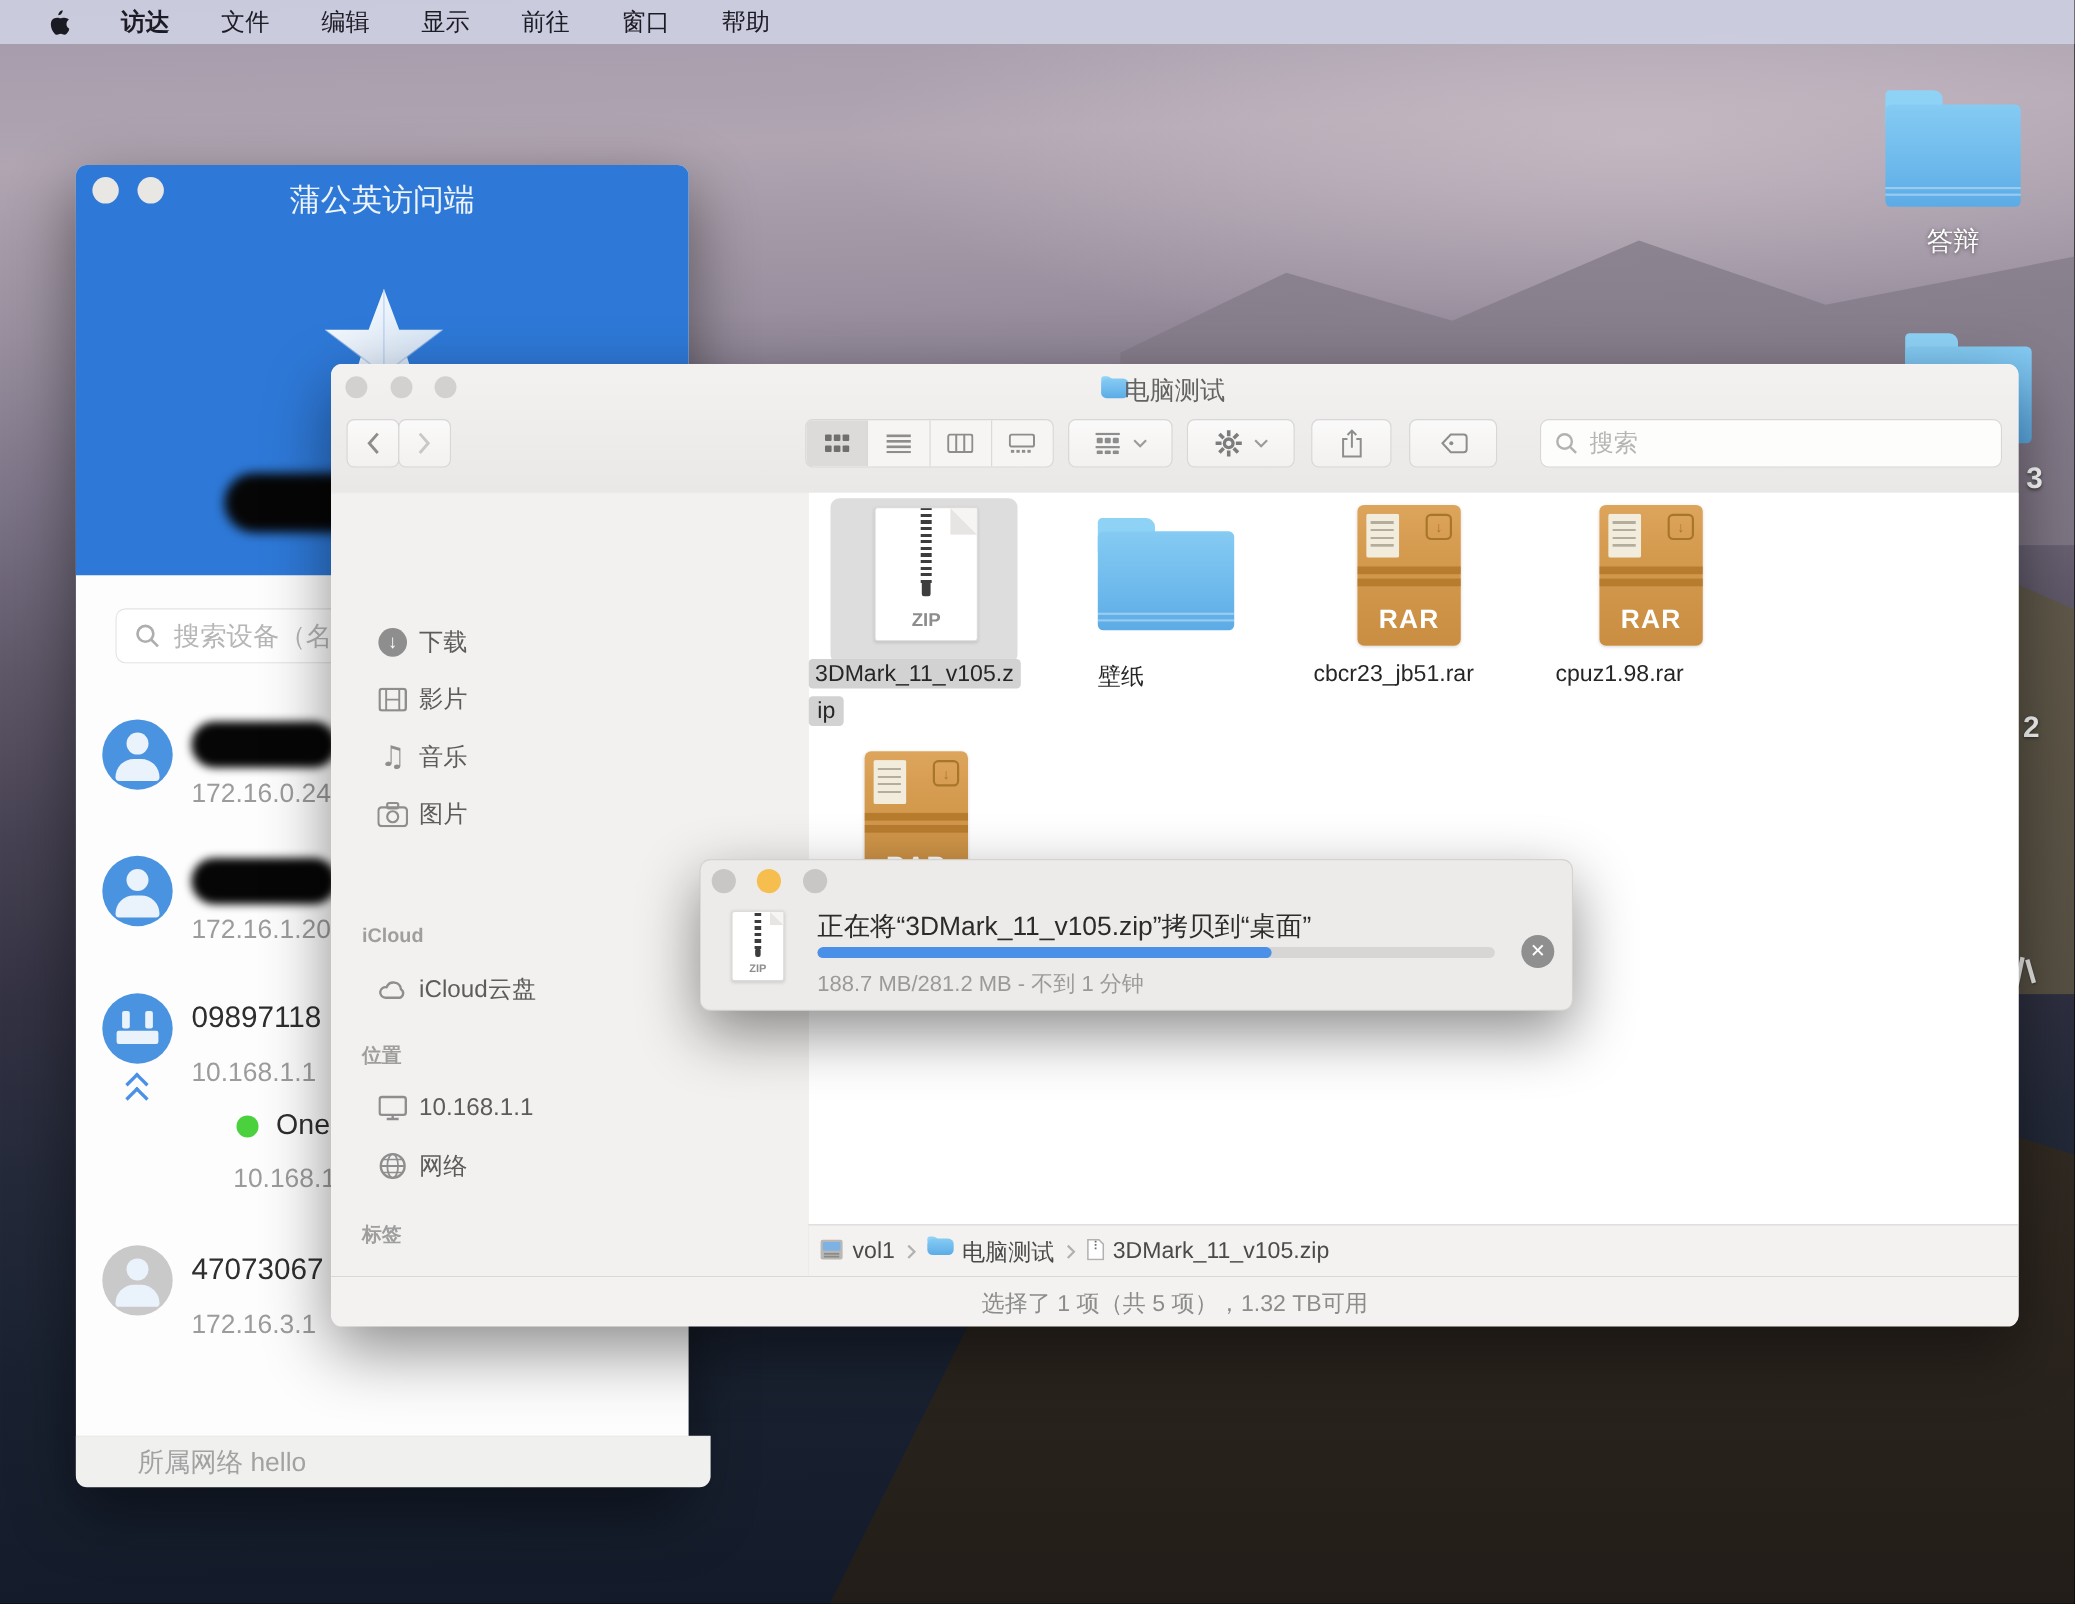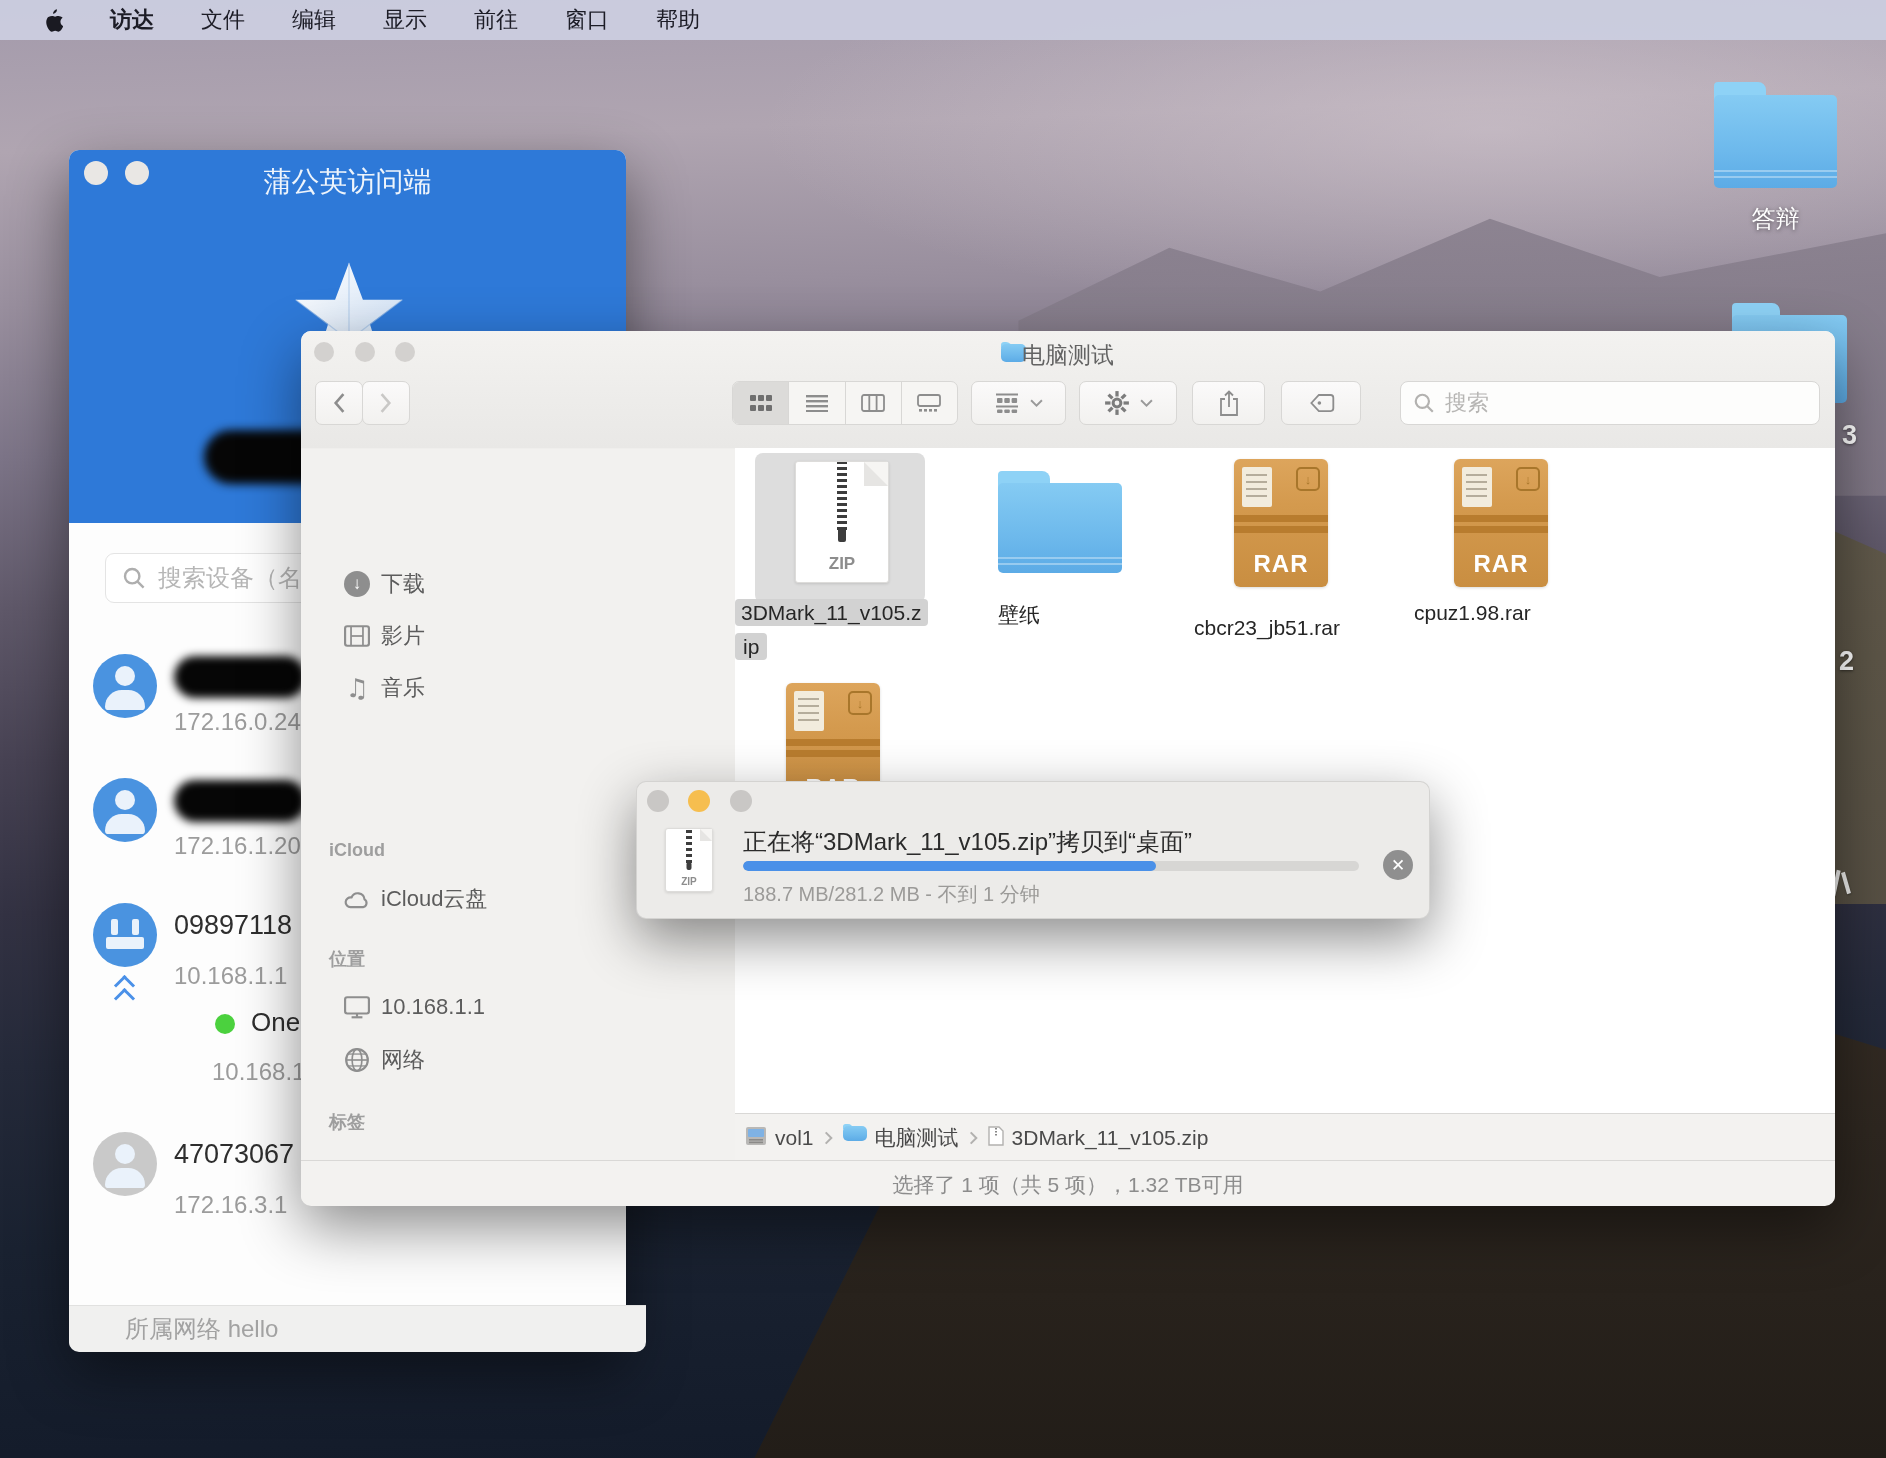--- a/index.html
+++ b/index.html
@@ -354,20 +354,30 @@
             </svg>
         </div>
         <span class="slb">影片</span>
       </div>
       <div class="srow" style="top:218px">
         <div class="sic">
             <span style="font-size:26px;color:#8e8e8e;font-family:'DejaVu Sans',sans-serif">♫</span>
           </div>
         <span class="slb">音乐</span>
       </div>
+      <div class="srow" style="top:270px">
+        <div class="sic">
+          <svg width="28" height="24" viewBox="0 0 28 24">
+              <rect x="1" y="6" width="26" height="17" rx="3" fill="none" stroke="#8e8e8e" stroke-width="2"></rect>
+              <rect x="9" y="2" width="10" height="5" rx="1.5" fill="none" stroke="#8e8e8e" stroke-width="2"></rect>
+              <circle cx="14" cy="14.5" r="5" fill="none" stroke="#8e8e8e" stroke-width="2"></circle>
+            </svg>
+        </div>
+        <span class="slb">图片</span>
+      </div>
 
       <div class="shead" style="top:392px">iCloud</div>
       <div class="srow" style="top:429px">
         <div class="sic">
           <svg width="28" height="20" viewBox="0 0 26 18">
               <path d="M7 16.5 a4.5 4.5 0 1 1 .9-8.9 A6.3 6.3 0 0 1 20 9.3 4 4 0 0 1 19 16.5 z" fill="none" stroke="#8e8e8e" stroke-width="2" stroke-linejoin="round"></path>
             </svg>
         </div>
         <span class="slb">iCloud云盘</span>
       </div>
@@ -428,21 +438,21 @@
       </div>
       <div class="flabel" style="left:263px;top:153px;width:124px">壁纸</div>
 
       <div class="rar" style="left:499px;top:11px;width:94px;height:128px">
         <div class="thumb"></div>
           <div class="badge">↓</div>
         <div class="band" style="top:56px"></div>
           <div class="band" style="top:67px"></div>
         <div class="rtxt">RAR</div>
       </div>
-      <div class="flabel" style="left:459px;top:168px;width:174px">cbcr23_jb51.rar</div>
+      <div class="flabel" style="left:459px;top:153px;width:174px">cbcr23_jb51.rar</div>
 
       <div class="rar" style="left:719px;top:11px;width:94px;height:128px">
         <div class="thumb"></div>
           <div class="badge">↓</div>
         <div class="band" style="top:56px"></div>
           <div class="band" style="top:67px"></div>
         <div class="rtxt">RAR</div>
       </div>
       <div class="flabel" style="left:679px;top:153px;width:174px">cpuz1.98.rar</div>
 

